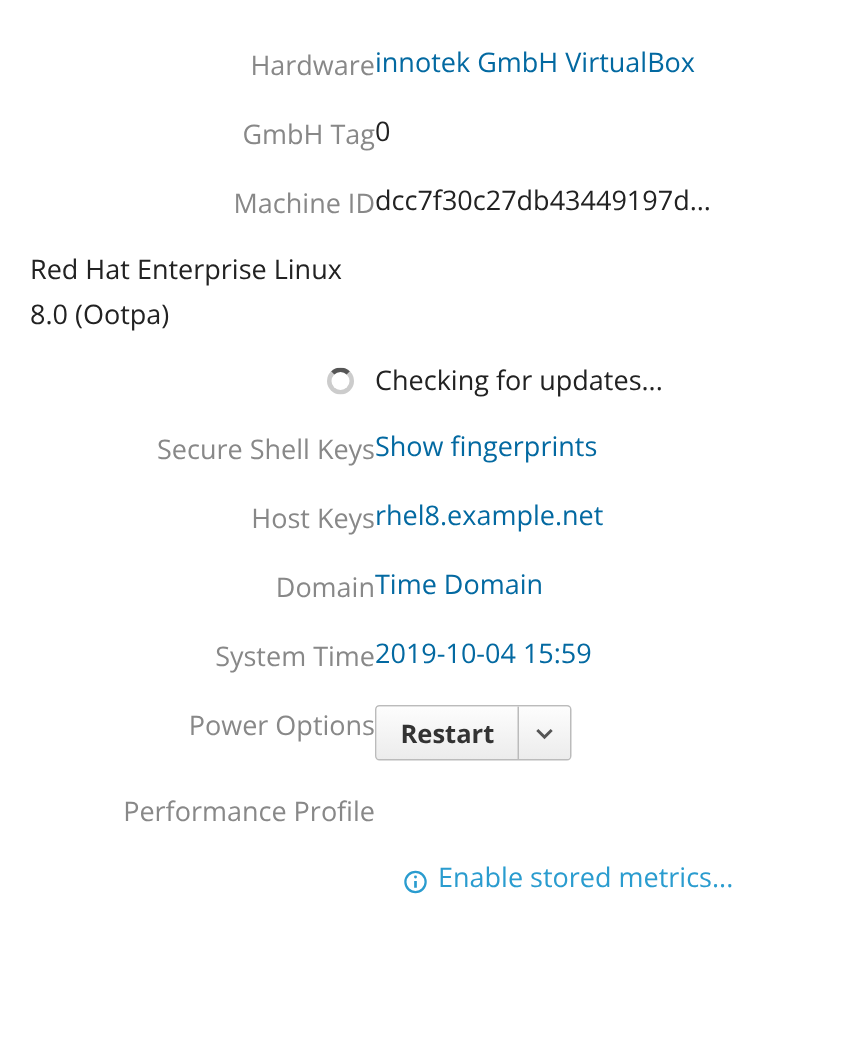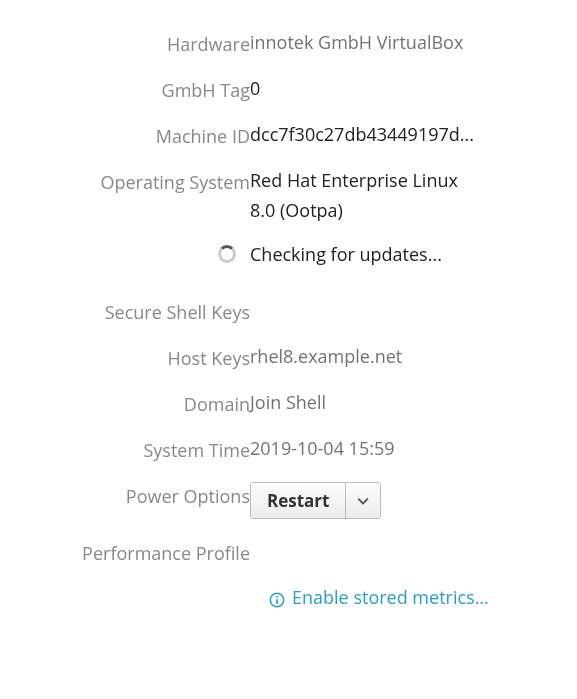--- a/index.html
+++ b/index.html
@@ -22,30 +22,30 @@
     text-align: right;
     color: #888;
     padding-top: 2px;
   }
   .value-col {
     flex: 1;
     color: #222;
     word-break: break-word;
   }
   .link {
-    color: #737373;
+    color: #0369a1;
     cursor: pointer;
   }
   .value-col .sub {
     margin-top: 6px;
   }
   .spinner-row {
     display: flex;
     align-items: center;
-    margin-bottom: 32px;
+    margin-bottom: 20px;
   }
   .spinner-cell {
     width: 230px;
     flex-shrink: 0;
     display: flex;
     justify-content: flex-end;
     padding-right: 14px;
   }
   .spinner {
     width: 18px;
@@ -110,46 +110,46 @@
   <div class="label-col">GmbH Tag</div>
   <div class="value-col">0</div>
 </div>
 
 <div class="row">
   <div class="label-col">Machine ID</div>
   <div class="value-col">dcc7f30c27db43449197d...</div>
 </div>
 
 <div class="row">
-  <div class="label-col">Operating System</div>
   <div class="value-col">
     <div>Red Hat Enterprise Linux</div>
     <div class="sub">8.0 (Ootpa)</div>
   </div>
 </div>
 
 <div class="spinner-row">
   <div class="spinner-cell">
     <div class="spinner"></div>
   </div>
   <div class="value-col">Checking for updates...</div>
 </div>
 
 <div class="row">
   <div class="label-col">Secure Shell Keys</div>
+  <div class="value-col link">Show fingerprints</div>
 </div>
 
 <div class="row">
   <div class="label-col">Host Keys</div>
   <div class="value-col link">rhel8.example.net</div>
 </div>
 
 <div class="row">
   <div class="label-col">Domain</div>
-  <div class="value-col link">Join Shell</div>
+  <div class="value-col link">Time Domain</div>
 </div>
 
 <div class="row">
   <div class="label-col">System Time</div>
   <div class="value-col link">2019-10-04 15:59</div>
 </div>
 
 <div class="row">
   <div class="label-col">Power Options</div>
   <div class="value-col">

